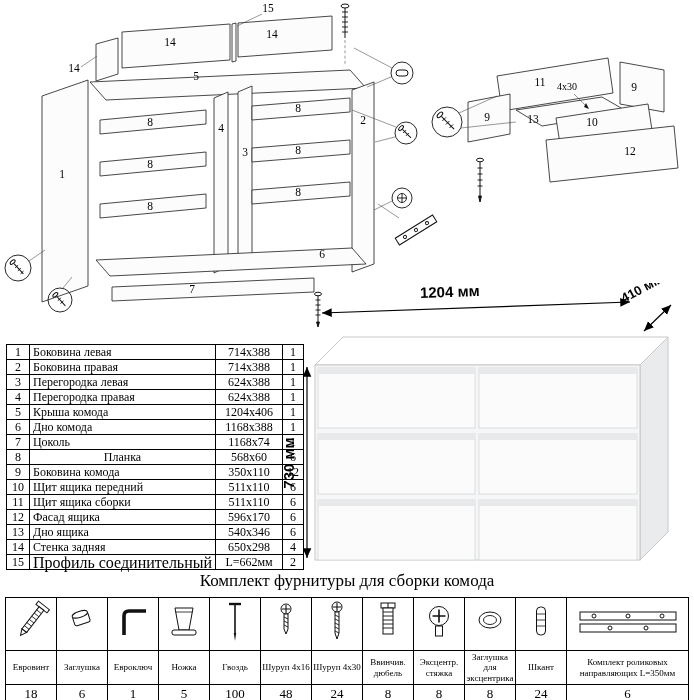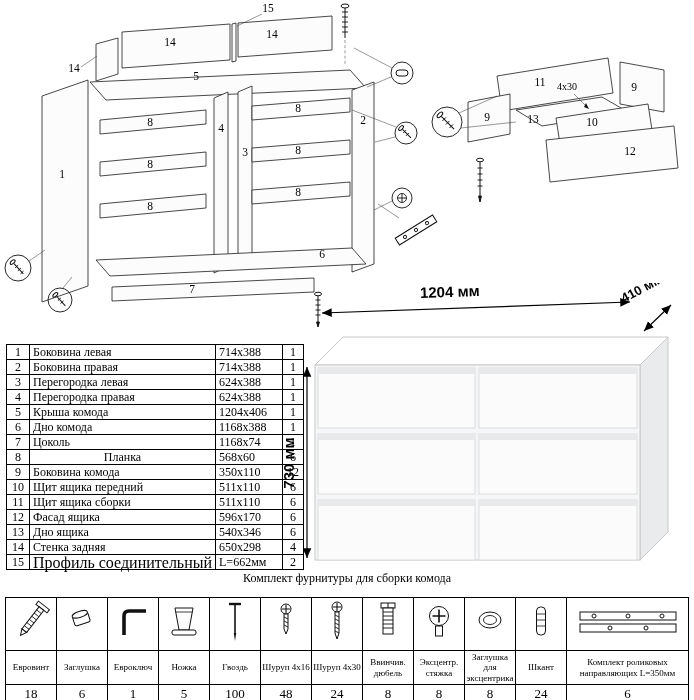--- a/index.html
+++ b/index.html
@@ -20,25 +20,25 @@
   .dim { font-family:"Liberation Sans", sans-serif; font-weight:bold; font-size:15px; text-anchor:middle; }
   .dim-s { font-family:"Liberation Sans", sans-serif; font-weight:bold; font-size:13px; }
 
   table { border-collapse:collapse; }
   td { border:1px solid #000; }
 
   .parts { position:absolute; left:6px; top:344px; font-size:12px; }
   .parts td { padding:0 3px; height:14px; line-height:13px; white-space:nowrap; }
   .c-num { width:16px; text-align:center; padding:0 2px; }
   .c-name{ width:150px; }
-  .c-size{ width:60px; }
+  .c-size{ width:60px; text-align:center; }
   .c-qty { width:14px; text-align:center; }
 
   .sheet-title { position:absolute; left:0; top:571px; width:694px; text-align:center;
-                 font-size:12px; }
+                 font-size:17px; }
 
   .hw { position:absolute; left:5px; top:597px; width:684px; table-layout:fixed;
         text-align:center; }
   .hw td { padding:1px; overflow:hidden; vertical-align:middle; }
   .hw-icons td { height:50px; }
   .hw-names td { height:28px; font-size:9px; line-height:1.15; }
   .hw-qtys  td { height:16px; font-size:13px; }
 </style>
 </head>
 <body>

